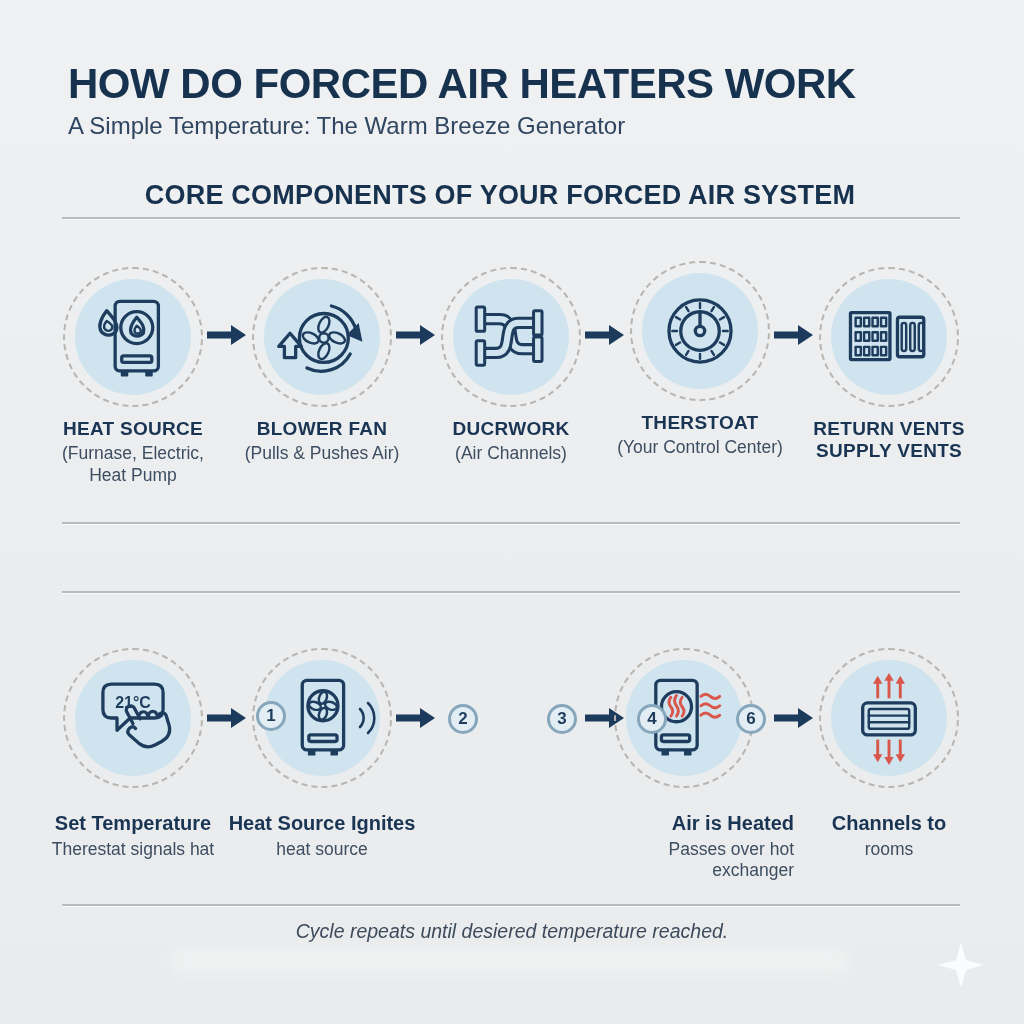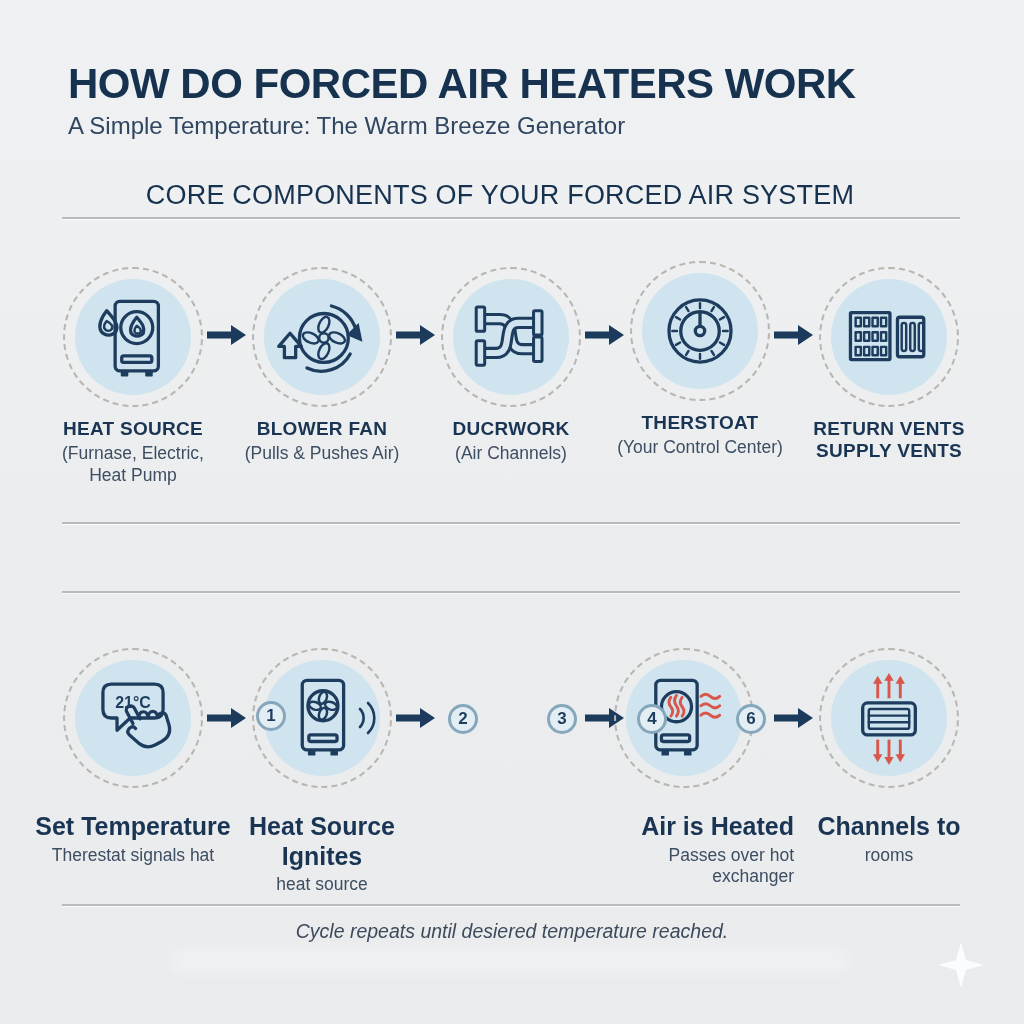--- a/index.html
+++ b/index.html
@@ -4,34 +4,34 @@
 <style>
   html,body { margin:0; padding:0; background:#dfe1e3; }
   .canvas {
     position:relative; width:1024px; height:1024px; overflow:hidden;
     background:linear-gradient(180deg,#eff1f2 0%,#ebedee 50%,#e9ebec 100%);
     font-family:"Liberation Sans","DejaVu Sans",sans-serif;
     color:#16324f;
   }
   .title { position:absolute; left:68px; top:60px; font-size:42px; font-weight:800; letter-spacing:-0.5px; color:#16324f; white-space:nowrap; }
   .subtitle { position:absolute; left:68px; top:112px; font-size:24px; font-weight:500; color:#2f4560; white-space:nowrap; }
-  .sec-header { position:absolute; left:0; width:1000px; text-align:center; font-weight:400; font-size:27px; color:#16324f; letter-spacing:0.2px; white-space:nowrap; }
+  .sec-header { position:absolute; left:0; width:1000px; text-align:center; font-weight:700; font-size:27px; color:#16324f; letter-spacing:0.2px; white-space:nowrap; }
   #sec1-header { top:180px; }
   #sec2-header { top:550px; }
   .rule { position:absolute; left:62px; width:898px; height:2px; background:#b8babd; box-shadow:0 1px 0 rgba(255,255,255,.75); }
   #rule1 { top:217px; } #rule2 { top:522px; } #rule3 { top:591px; } #rule4 { top:904px; }
 
   .node { position:absolute; width:220px; text-align:center; }
   .ring { width:140px; height:140px; margin:0 auto; border:2.5px dashed #b9b5b0; border-radius:50%;
           display:flex; align-items:center; justify-content:center; box-sizing:border-box; }
   .disc { width:116px; height:116px; border-radius:50%; background:#cfe4ee;
           display:flex; align-items:center; justify-content:center; }
   .ic { width:94px; height:94px; display:block; }
   .label1 { margin-top:11px; font-size:19px; font-weight:800; color:#1a3554; letter-spacing:0.3px; white-space:pre-line; line-height:1.18; }
-  .row2 .label1 { font-size:25px; letter-spacing:0;margin-top:24px; }
+  .row2 .label1 { font-size:20px; letter-spacing:0;margin-top:24px; }
   .label2 { margin-top:3px; font-size:17.5px; font-weight:400; color:#3e4e62; white-space:pre-line; line-height:1.25; }
 
   .flow { position:absolute; width:40px; height:22px; }
   .flow svg { display:block; width:100%; height:100%; }
 
   .badge { position:absolute; width:30px; height:30px; border-radius:50%; background:#e3eef4;
            border:3px solid #86a7bb; box-sizing:border-box; color:#1e3c5e; font-weight:800; font-size:17px;
            display:flex; align-items:center; justify-content:center; z-index:3; }
   .waves { position:absolute; left:354px; top:694px; width:28px; height:48px; }
 

